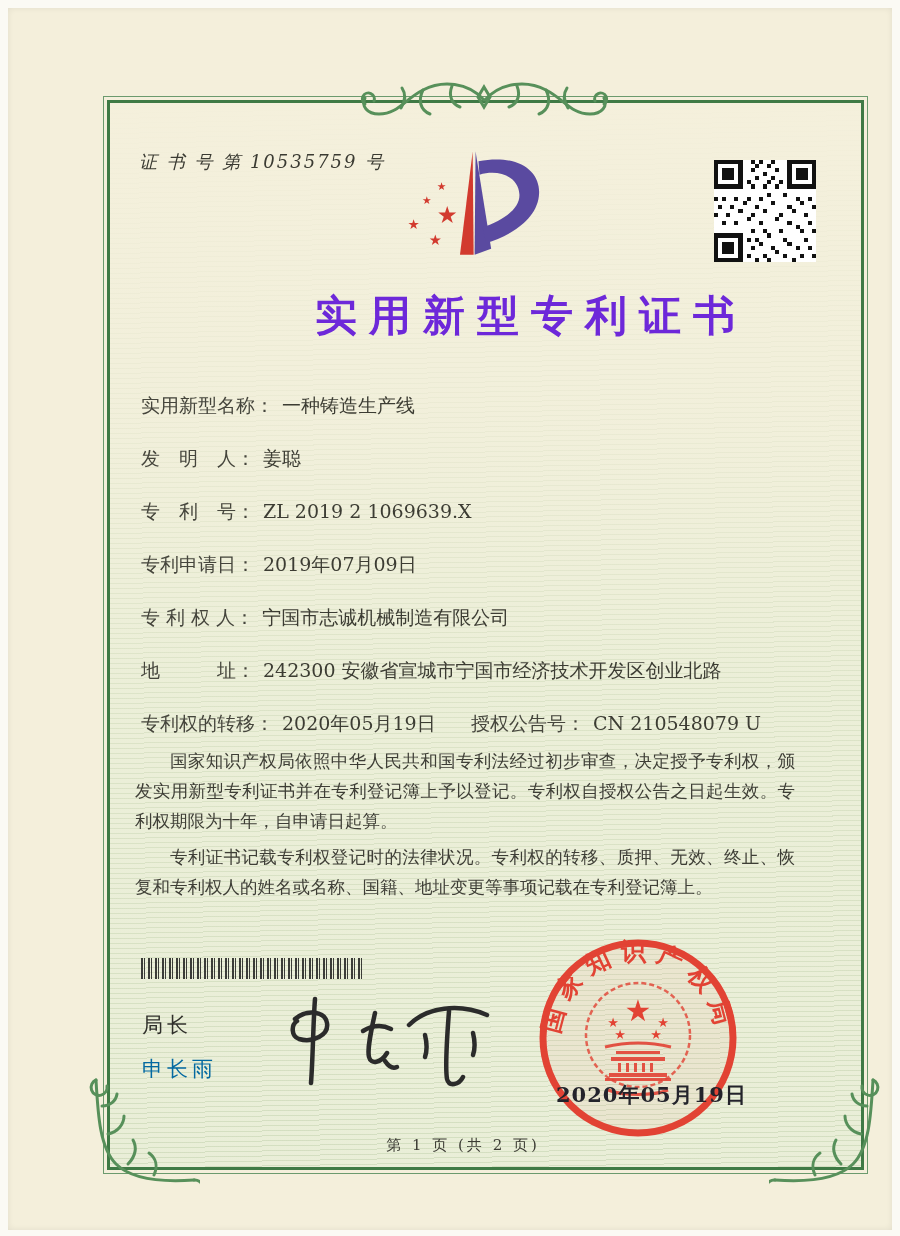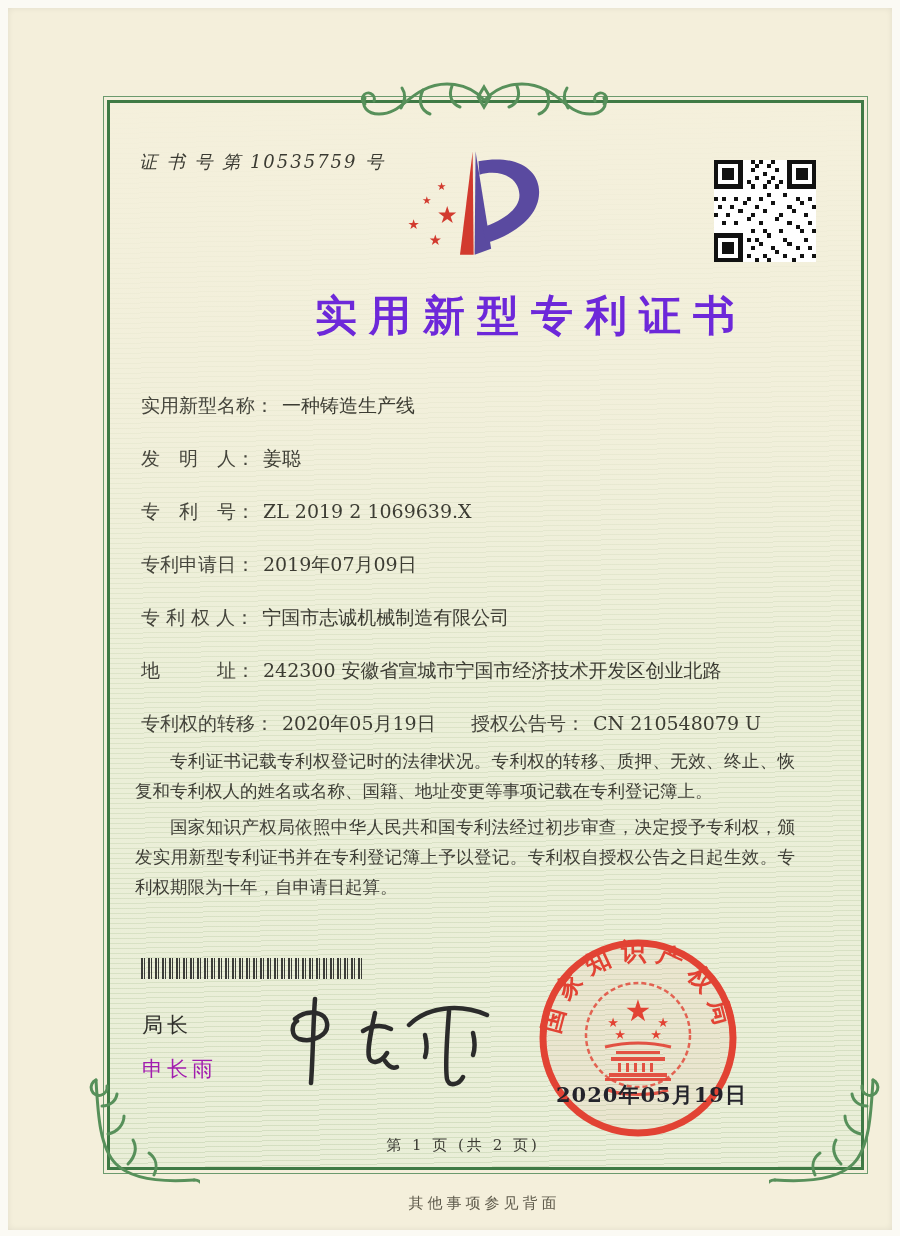--- a/index.html
+++ b/index.html
@@ -63,21 +63,21 @@
 
   .barcode{
     position:absolute;left:133px;top:950px;width:224px;height:21px;
     background:repeating-linear-gradient(90deg,
       #1d1d1d 0 2px,transparent 2px 3px,#1d1d1d 3px 4px,transparent 4px 7px,
       #1d1d1d 7px 9px,transparent 9px 10px,#1d1d1d 10px 11px,transparent 11px 14px);
     opacity:.85;
   }
 
   .director-title{position:absolute;left:134px;top:1003px;font-size:21px;color:#2f2f2a;letter-spacing:4px;}
-  .director-name{position:absolute;left:134px;top:1047px;font-size:21px;color:#a21caf;letter-spacing:4px;}
+  .director-name{position:absolute;left:134px;top:1047px;font-size:21px;color:#0369a1;letter-spacing:4px;}
 
   .signature{position:absolute;left:255px;top:983px;width:240px;height:100px;}
   .signature path{stroke:#2b2b2b;stroke-width:4.5;fill:none;stroke-linecap:round;stroke-linejoin:round;}
 
   .seal{position:absolute;left:512px;top:912px;width:236px;height:236px;opacity:.95;}
   .seal-date{
     position:absolute;left:548px;top:1073px;width:215px;
     font-size:21px;font-weight:700;letter-spacing:1px;color:#23232b;white-space:nowrap;
   }
 
@@ -190,22 +190,22 @@
       </div>
       <div class="frow rgrant">
         <span class="lab">专利权的转移：</span><span class="val">2020年05月19日</span>
         <span class="grant2">
           <span class="lab">授权公告号：</span><span class="val">CN 210548079 U</span>
         </span>
       </div>
     </div>
 
     <div class="paras">
+      <p>国家知识产权局依照中华人民共和国专利法经过初步审查，决定授予专利权，颁发实用新型专利证书并在专利登记簿上予以登记。专利权自授权公告之日起生效。专利权期限为十年，自申请日起算。</p>
       <p>专利证书记载专利权登记时的法律状况。专利权的转移、质押、无效、终止、恢复和专利权人的姓名或名称、国籍、地址变更等事项记载在专利登记簿上。</p>
-      <p>国家知识产权局依照中华人民共和国专利法经过初步审查，决定授予专利权，颁发实用新型专利证书并在专利登记簿上予以登记。专利权自授权公告之日起生效。专利权期限为十年，自申请日起算。</p>
     </div>
 
     <div class="barcode"></div>
 
     <div class="director-title">局长</div>
     <div class="director-name">申长雨</div>
 
     <svg class="signature" viewBox="0 0 240 100">
       <path d="M52,8 C50,34 50,66 48,92"></path>
       <path d="M32,28 C44,18 62,20 64,32 C66,44 50,52 36,48 C28,45 28,34 34,30"></path>
@@ -245,16 +245,15 @@
           <rect x="89" y="153" width="58" height="4"></rect>
           <rect x="85" y="158" width="66" height="3"></rect>
           <path d="M88,170 C103,176 133,176 148,170" stroke="#e23a2c" stroke-width="3" fill="none"></path>
         </g>
       </g>
     </svg>
 
     <div class="seal-date">2020年05月19日</div>
 
     <div class="page-info">第 1 页 (共 2 页)</div>
-    <div class="back-note">其他事项参见背面</div>
 
   </div>
 </div>
 
 </body></html>

